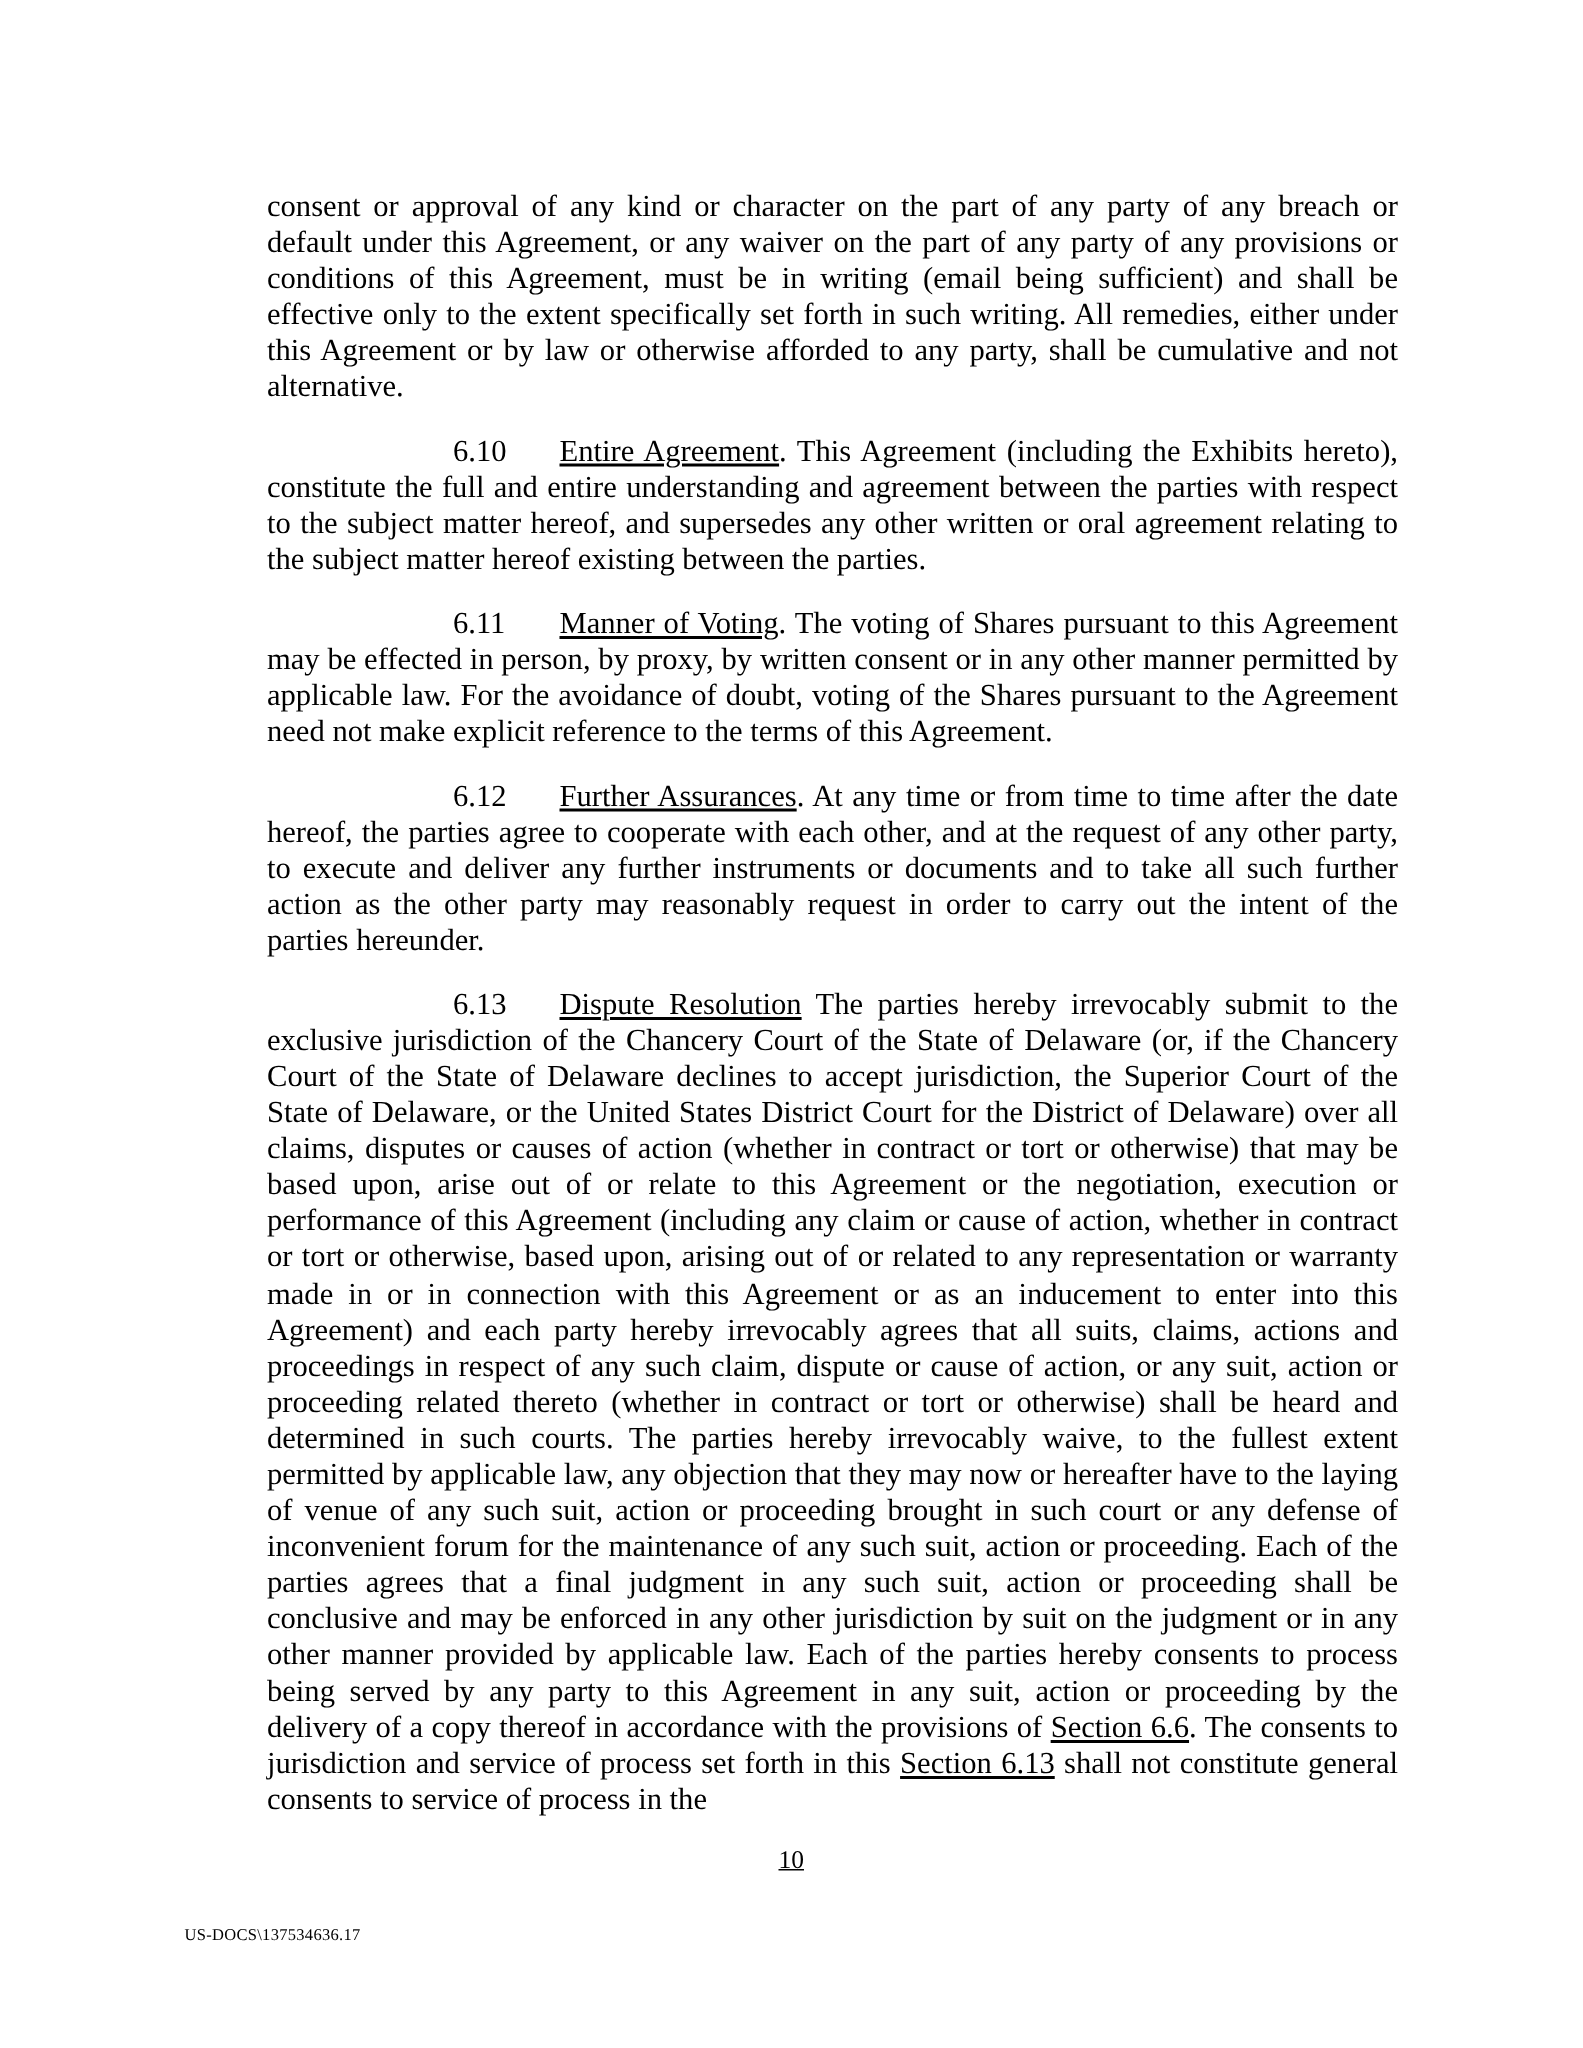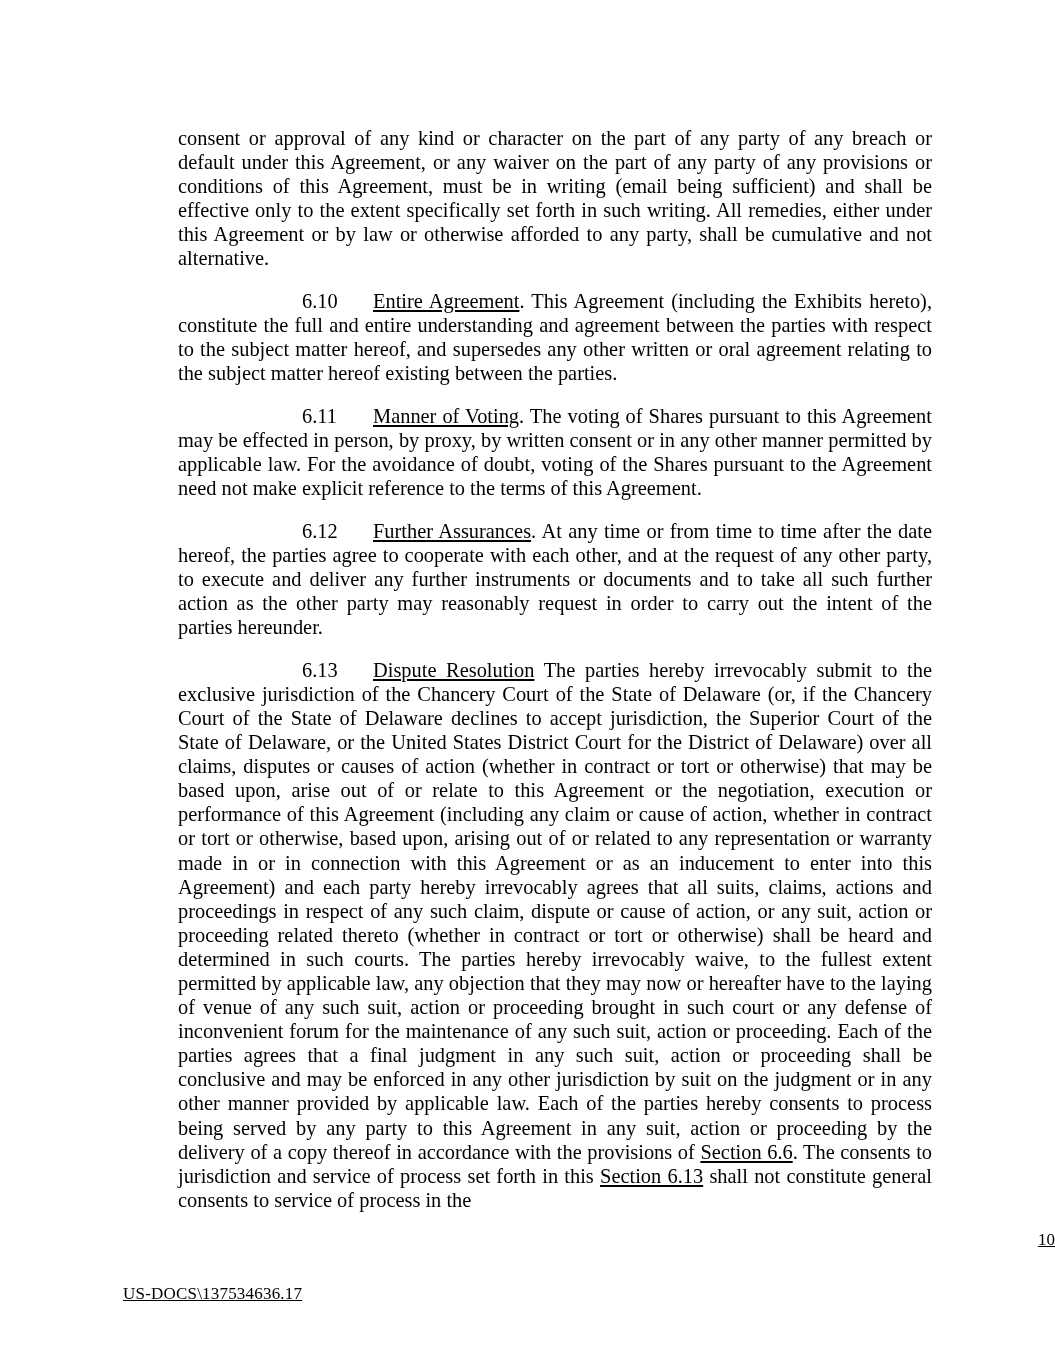--- a/index.html
+++ b/index.html
@@ -31,31 +31,30 @@
     width: 71px;
     text-indent: 0;
   }
   .heading { text-decoration: underline; }
   .ref { text-decoration: underline; }
   .page-number {
     position: absolute;
     top: 1230px;
     left: 0;
     width: 100%;
-    text-align: right;
+    text-align: center;
     font-size: 17px;
     text-decoration: underline;
   }
   .doc-footer {
     position: absolute;
     top: 1284px;
     left: 123px;
-    font-size: 17px;
+    font-size: 11px;
     letter-spacing: 0.2px;
-    text-decoration: underline;
   }
 </style>
 </head>
 <body>
 
 <div class="page">
   <div class="content">
 
     <p class="para">consent or approval of any kind or character on the part of any party of any breach or default under this Agreement, or any waiver on the part of any party of any provisions or conditions of this Agreement, must be in writing (email being sufficient) and shall be effective only to the extent specifically set forth in such writing. All remedies, either under this Agreement or by law or otherwise afforded to any party, shall be cumulative and not alternative.</p>
 

